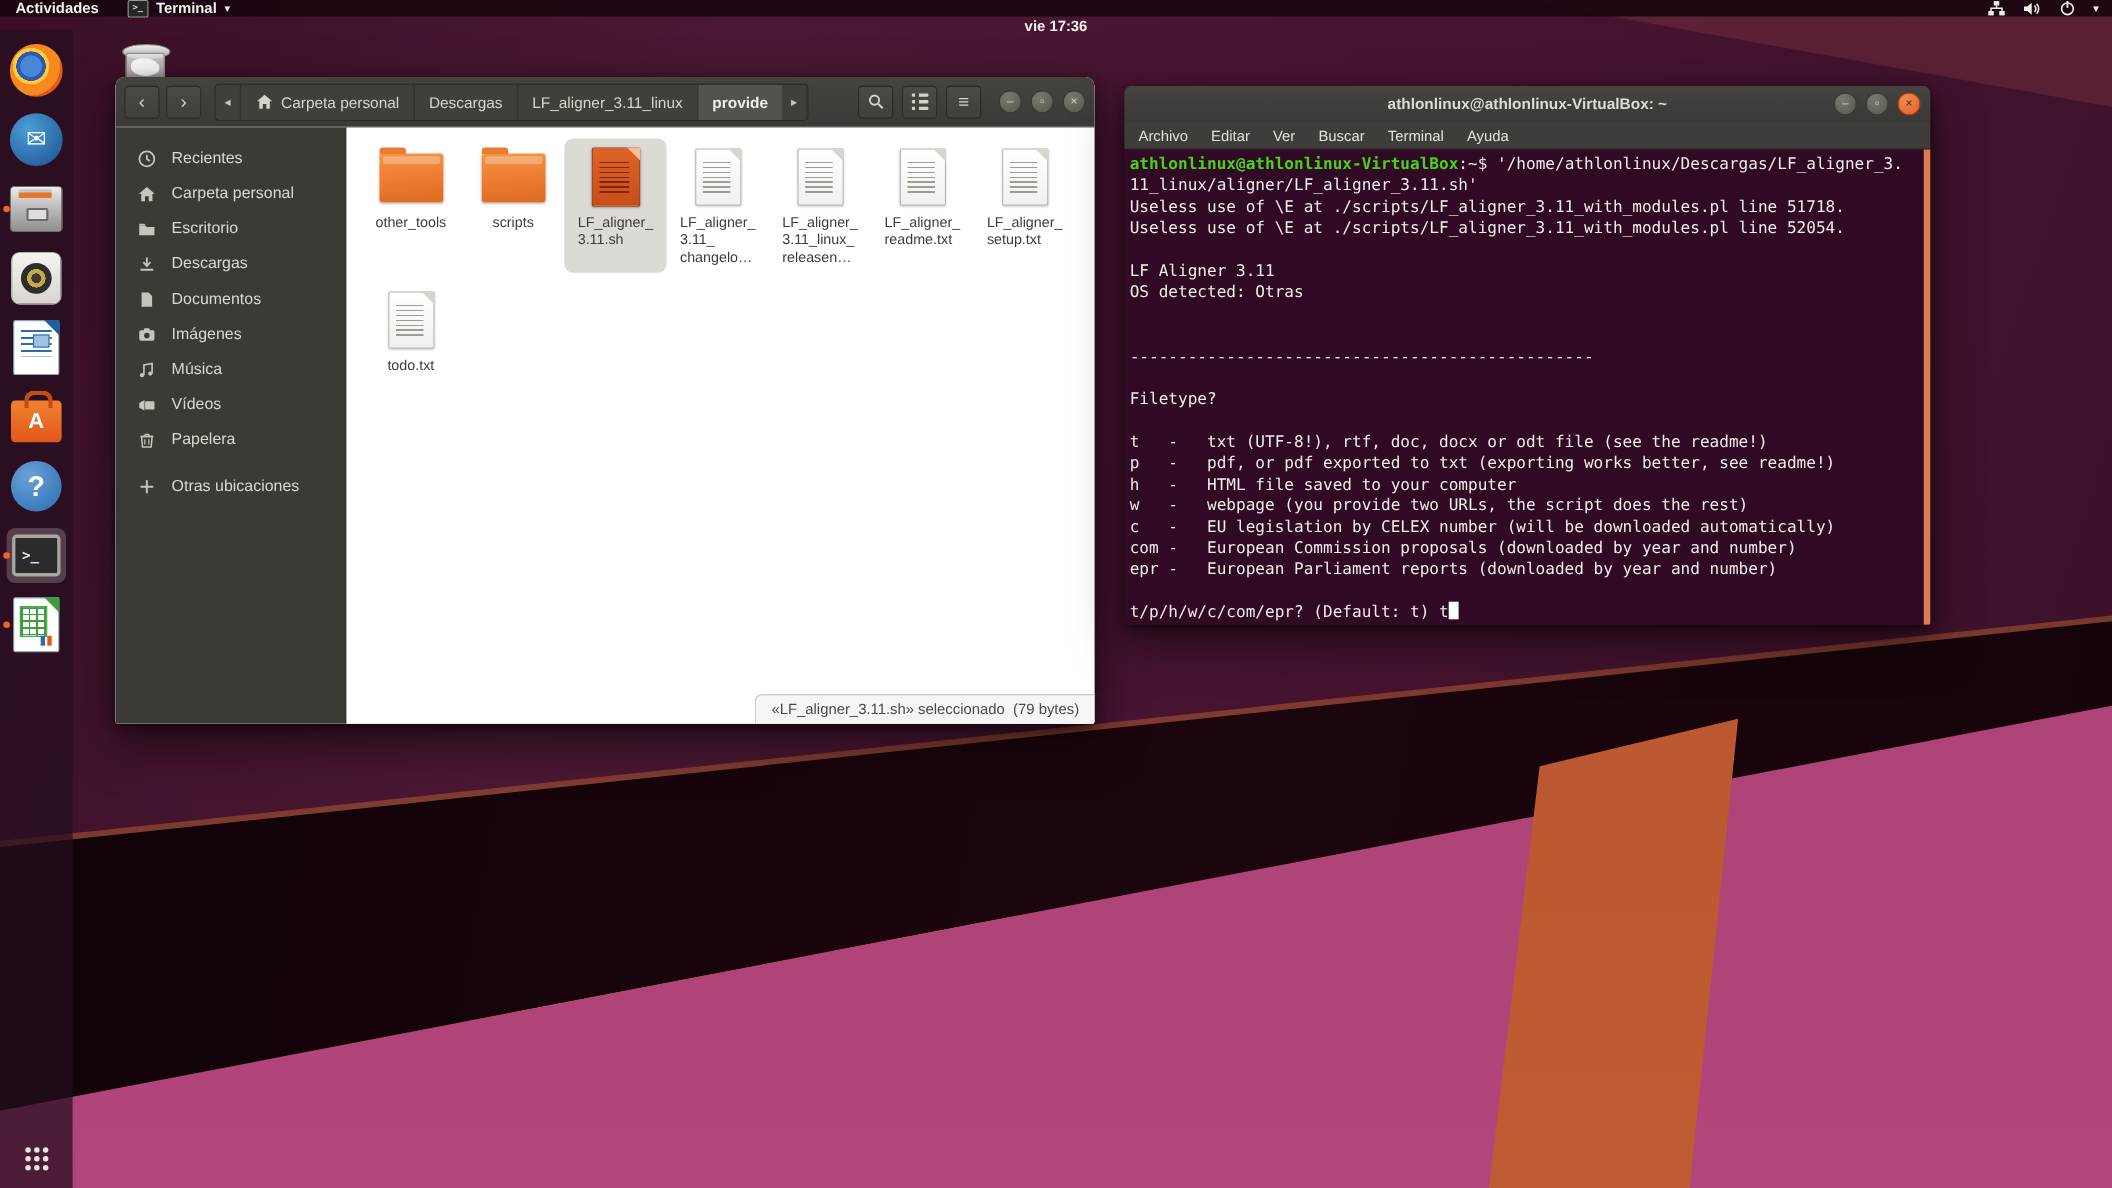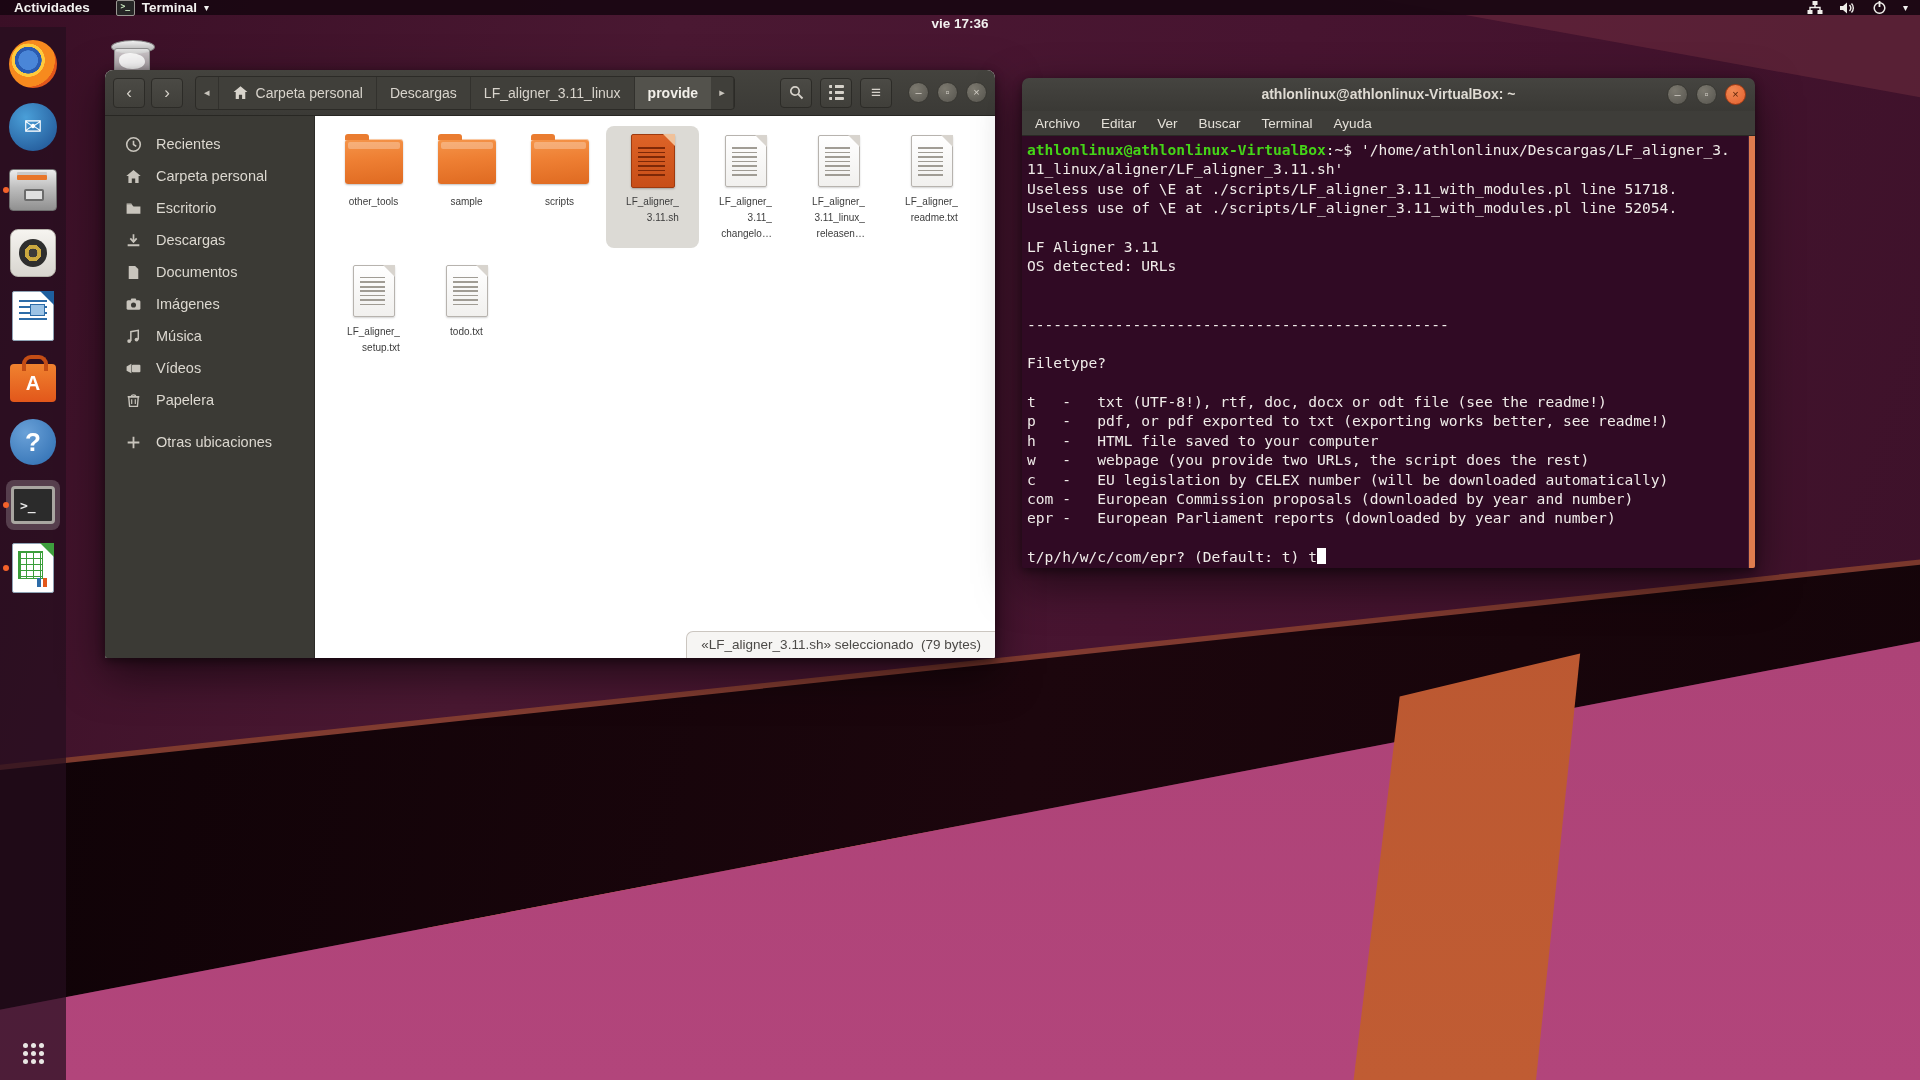--- a/index.html
+++ b/index.html
@@ -110,21 +110,21 @@
   .f-sidebar{position:absolute;left:0;top:46px;bottom:0;width:210px;background:#3b3a35;border-right:1px solid #2c2b27;
       padding-top:12px;box-sizing:border-box;}
   .side-item{display:flex;align-items:center;gap:14px;height:32px;padding-left:20px;color:#dcd8d0;font-size:14.5px;}
   .side-item.spacer{margin-top:10px;}
   .sico{width:17px;height:17px;flex:0 0 auto;}
   .f-content{position:absolute;left:210px;top:46px;right:0;bottom:0;background:#fff;
       display:grid;grid-template-columns:repeat(7,93px);align-content:start;padding:10px 0 0 12px;row-gap:8px;box-sizing:border-box;}
   .fcell{width:93px;display:flex;flex-direction:column;align-items:center;padding:7px 2px 6px;border-radius:8px;box-sizing:border-box;}
   .fcell.sel{background:#dcdad5;}
   .ficon{height:56px;display:flex;align-items:center;justify-content:center;}
-  .flabel{margin-top:5px;font-size:10px;line-height:16px;color:#3c3c3c;text-align:right;white-space:pre-line;}
+  .flabel{margin-top:5px;font-size:13px;line-height:16px;color:#3c3c3c;text-align:left;white-space:pre-line;}
   .i-folder{position:relative;width:58px;height:45px;border-radius:3px;
       background:linear-gradient(175deg,#f5954a 0%,#ee7f33 45%,#df6a21 100%);
       box-shadow:inset 0 1px 0 rgba(255,255,255,.5),0 1px 2px rgba(0,0,0,.25);}
   .i-folder::before{content:"";position:absolute;top:-5px;left:0;width:24px;height:6px;background:#ea7c30;border-radius:3px 3px 0 0;}
   .i-folder::after{content:"";position:absolute;top:3px;left:3px;right:3px;height:7px;background:rgba(255,255,255,.28);border-radius:2px;}
   .i-doc{position:relative;width:40px;height:50px;background:linear-gradient(#ffffff,#f1f0ee);
       border:1px solid #b7b3ae;border-radius:2px;box-shadow:0 1px 2px rgba(0,0,0,.18);}
   .i-doc::before{content:"";position:absolute;top:-1px;right:-1px;border-style:solid;border-width:0 12px 12px 0;
       border-color:transparent #d8d4ce transparent transparent;}
   .i-doc::after{content:"";position:absolute;left:6px;right:9px;top:11px;height:30px;
@@ -368,26 +368,20 @@
       <div class="fcell">
         <div class="ficon">
             <div class="i-folder"></div>
           </div>
         <div class="flabel">other_tools</div>
       </div>
       <div class="fcell">
         <div class="ficon">
             <div class="i-folder"></div>
           </div>
-        <div class="flabel">sample</div>
-      </div>
-      <div class="fcell">
-        <div class="ficon">
-            <div class="i-folder"></div>
-          </div>
         <div class="flabel">scripts</div>
       </div>
       <div class="fcell sel">
         <div class="ficon">
             <div class="i-script"></div>
           </div>
         <div class="flabel">LF_aligner_
 3.11.sh</div>
       </div>
       <div class="fcell">
@@ -448,21 +442,21 @@
       <span>Terminal</span>
       <span>Ayuda</span>
     </div>
     <div class="t-content">
       <div class="tline"><span class="t-green">athlonlinux@athlonlinux-VirtualBox</span><span>:~$ </span><span>'/home/athlonlinux/Descargas/LF_aligner_3.</span></div>
       <div class="tline">11_linux/aligner/LF_aligner_3.11.sh'</div>
       <div class="tline">Useless use of \E at ./scripts/LF_aligner_3.11_with_modules.pl line 51718.</div>
       <div class="tline">Useless use of \E at ./scripts/LF_aligner_3.11_with_modules.pl line 52054.</div>
       <div class="tline"></div>
       <div class="tline">LF Aligner 3.11</div>
-      <div class="tline">OS detected: URLs</div>
+      <div class="tline">OS detected: Otras</div>
       <div class="tline"></div>
       <div class="tline"></div>
       <div class="tline">------------------------------------------------</div>
       <div class="tline"></div>
       <div class="tline">Filetype?</div>
       <div class="tline"></div>
       <div class="tline">t   -   txt (UTF-8!), rtf, doc, docx or odt file (see the readme!)</div>
       <div class="tline">p   -   pdf, or pdf exported to txt (exporting works better, see readme!)</div>
       <div class="tline">h   -   HTML file saved to your computer</div>
       <div class="tline">w   -   webpage (you provide two URLs, the script does the rest)</div>

